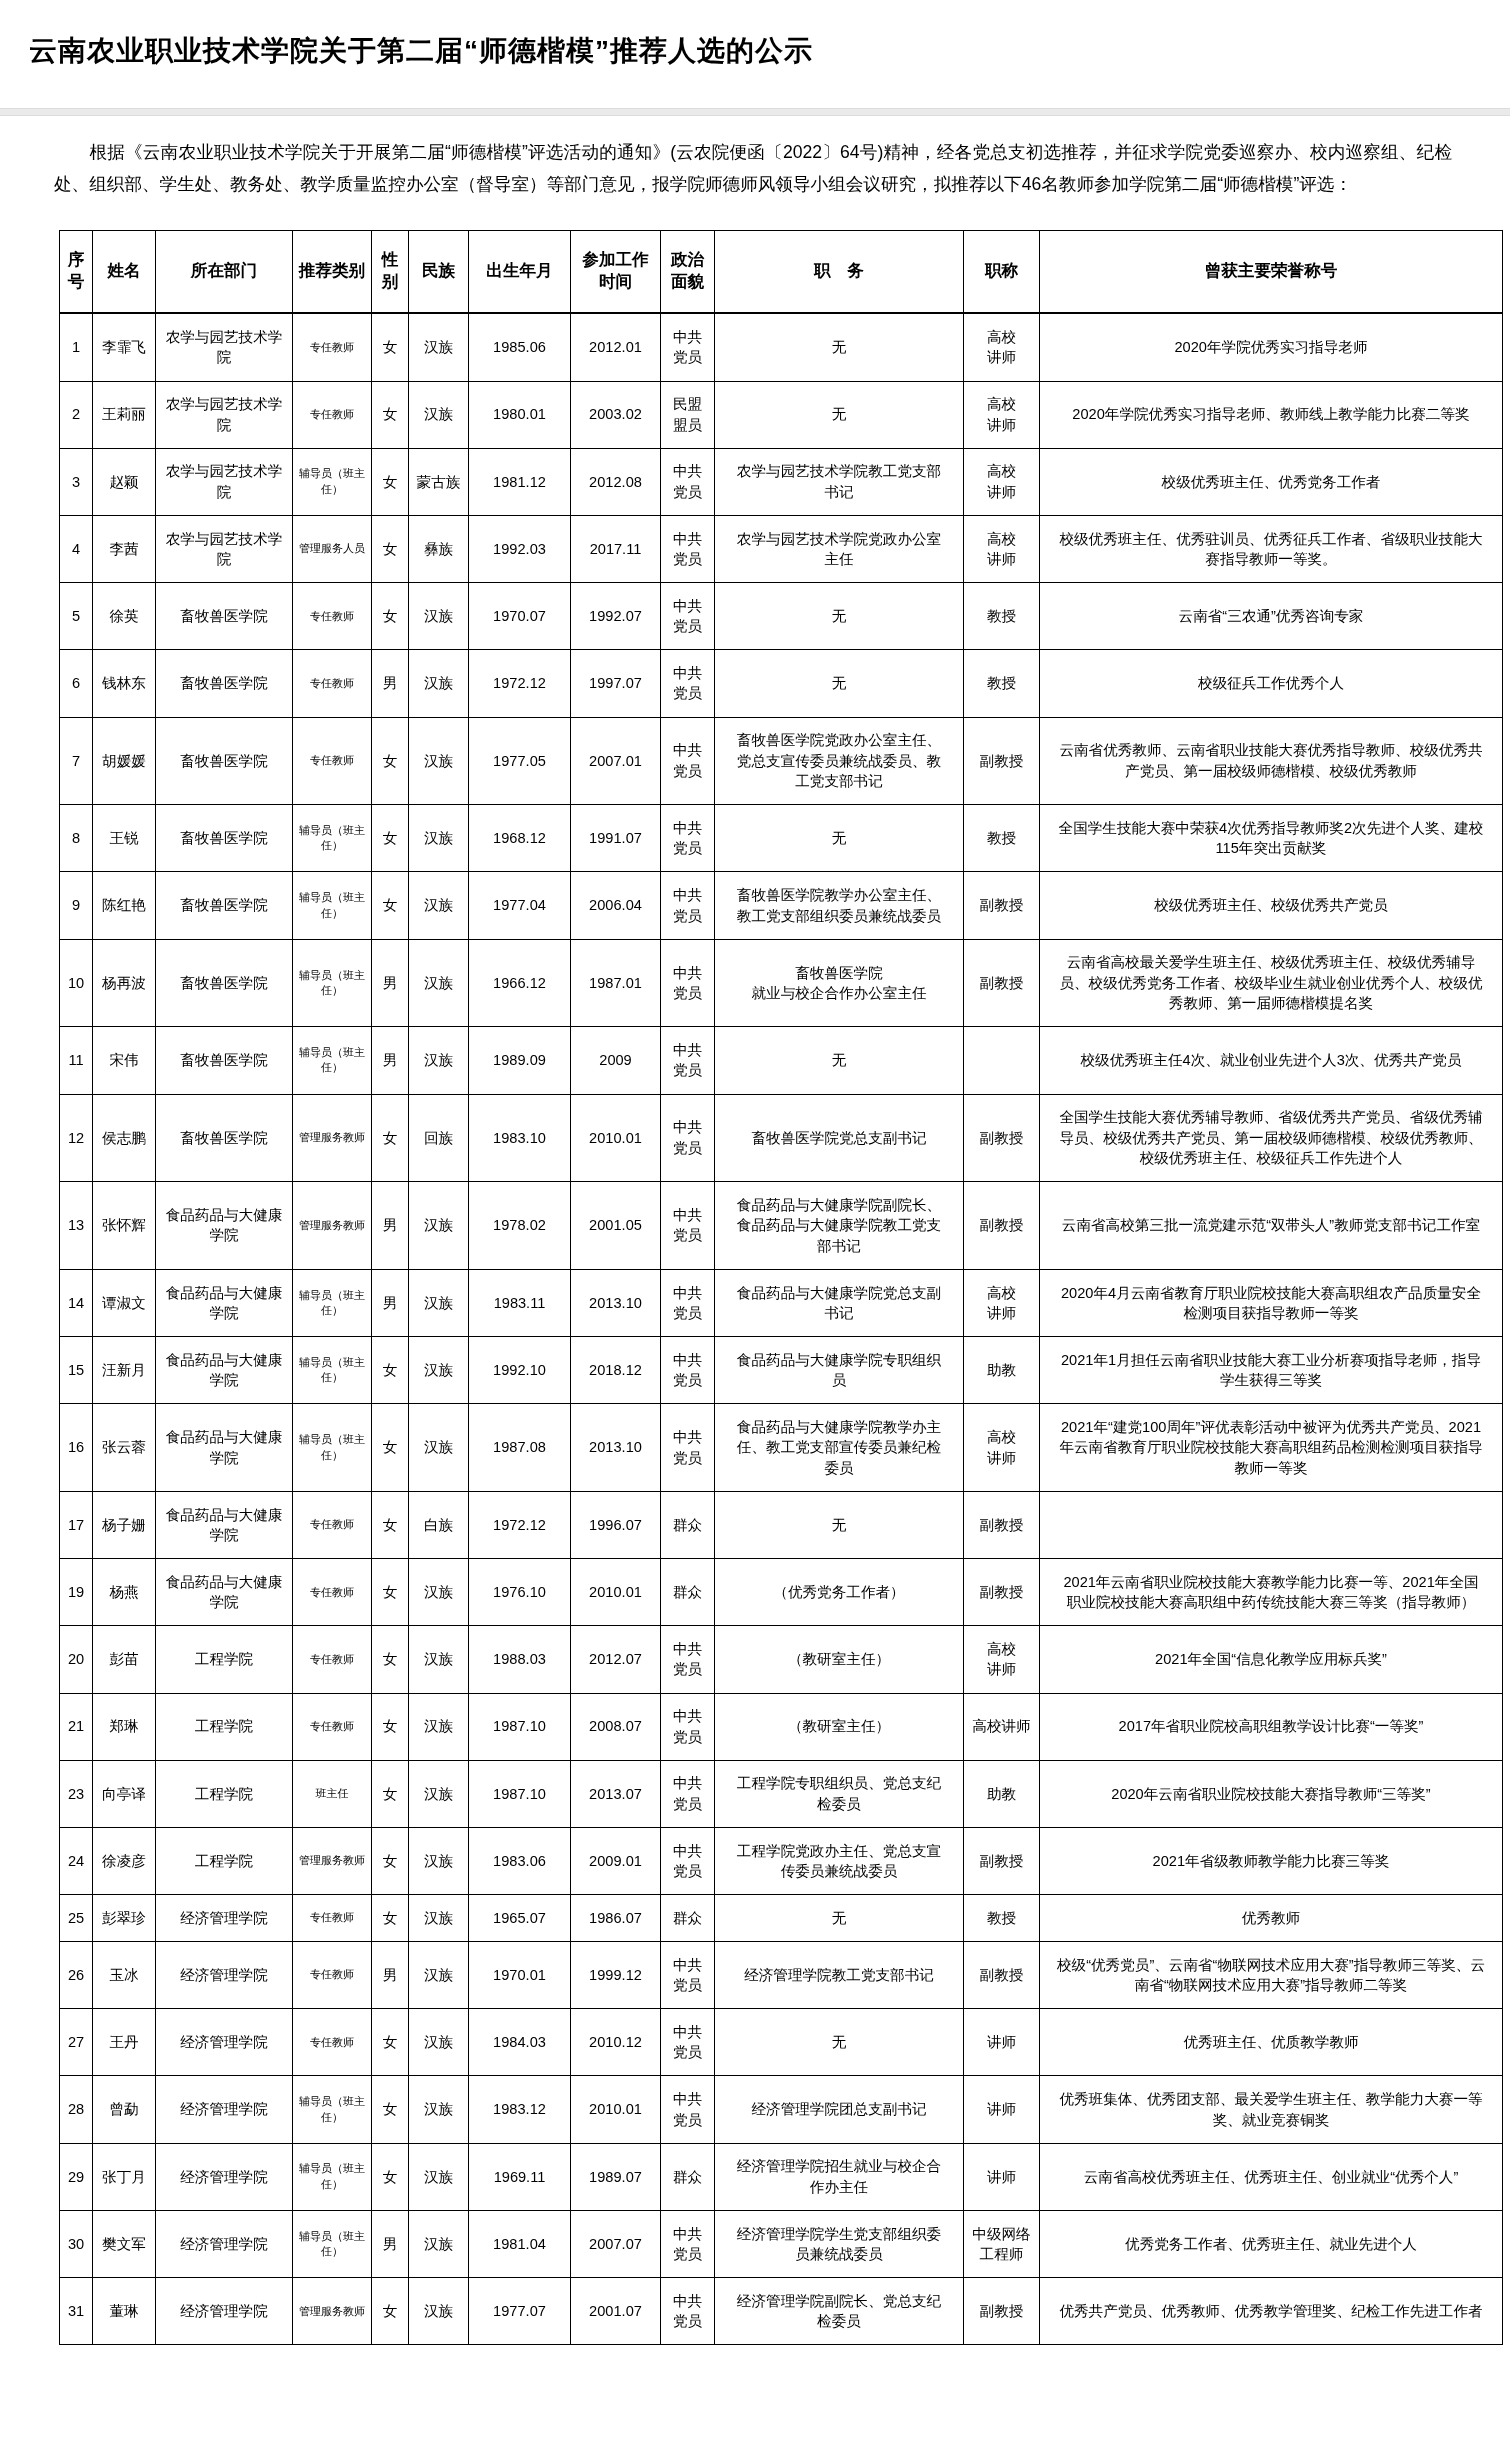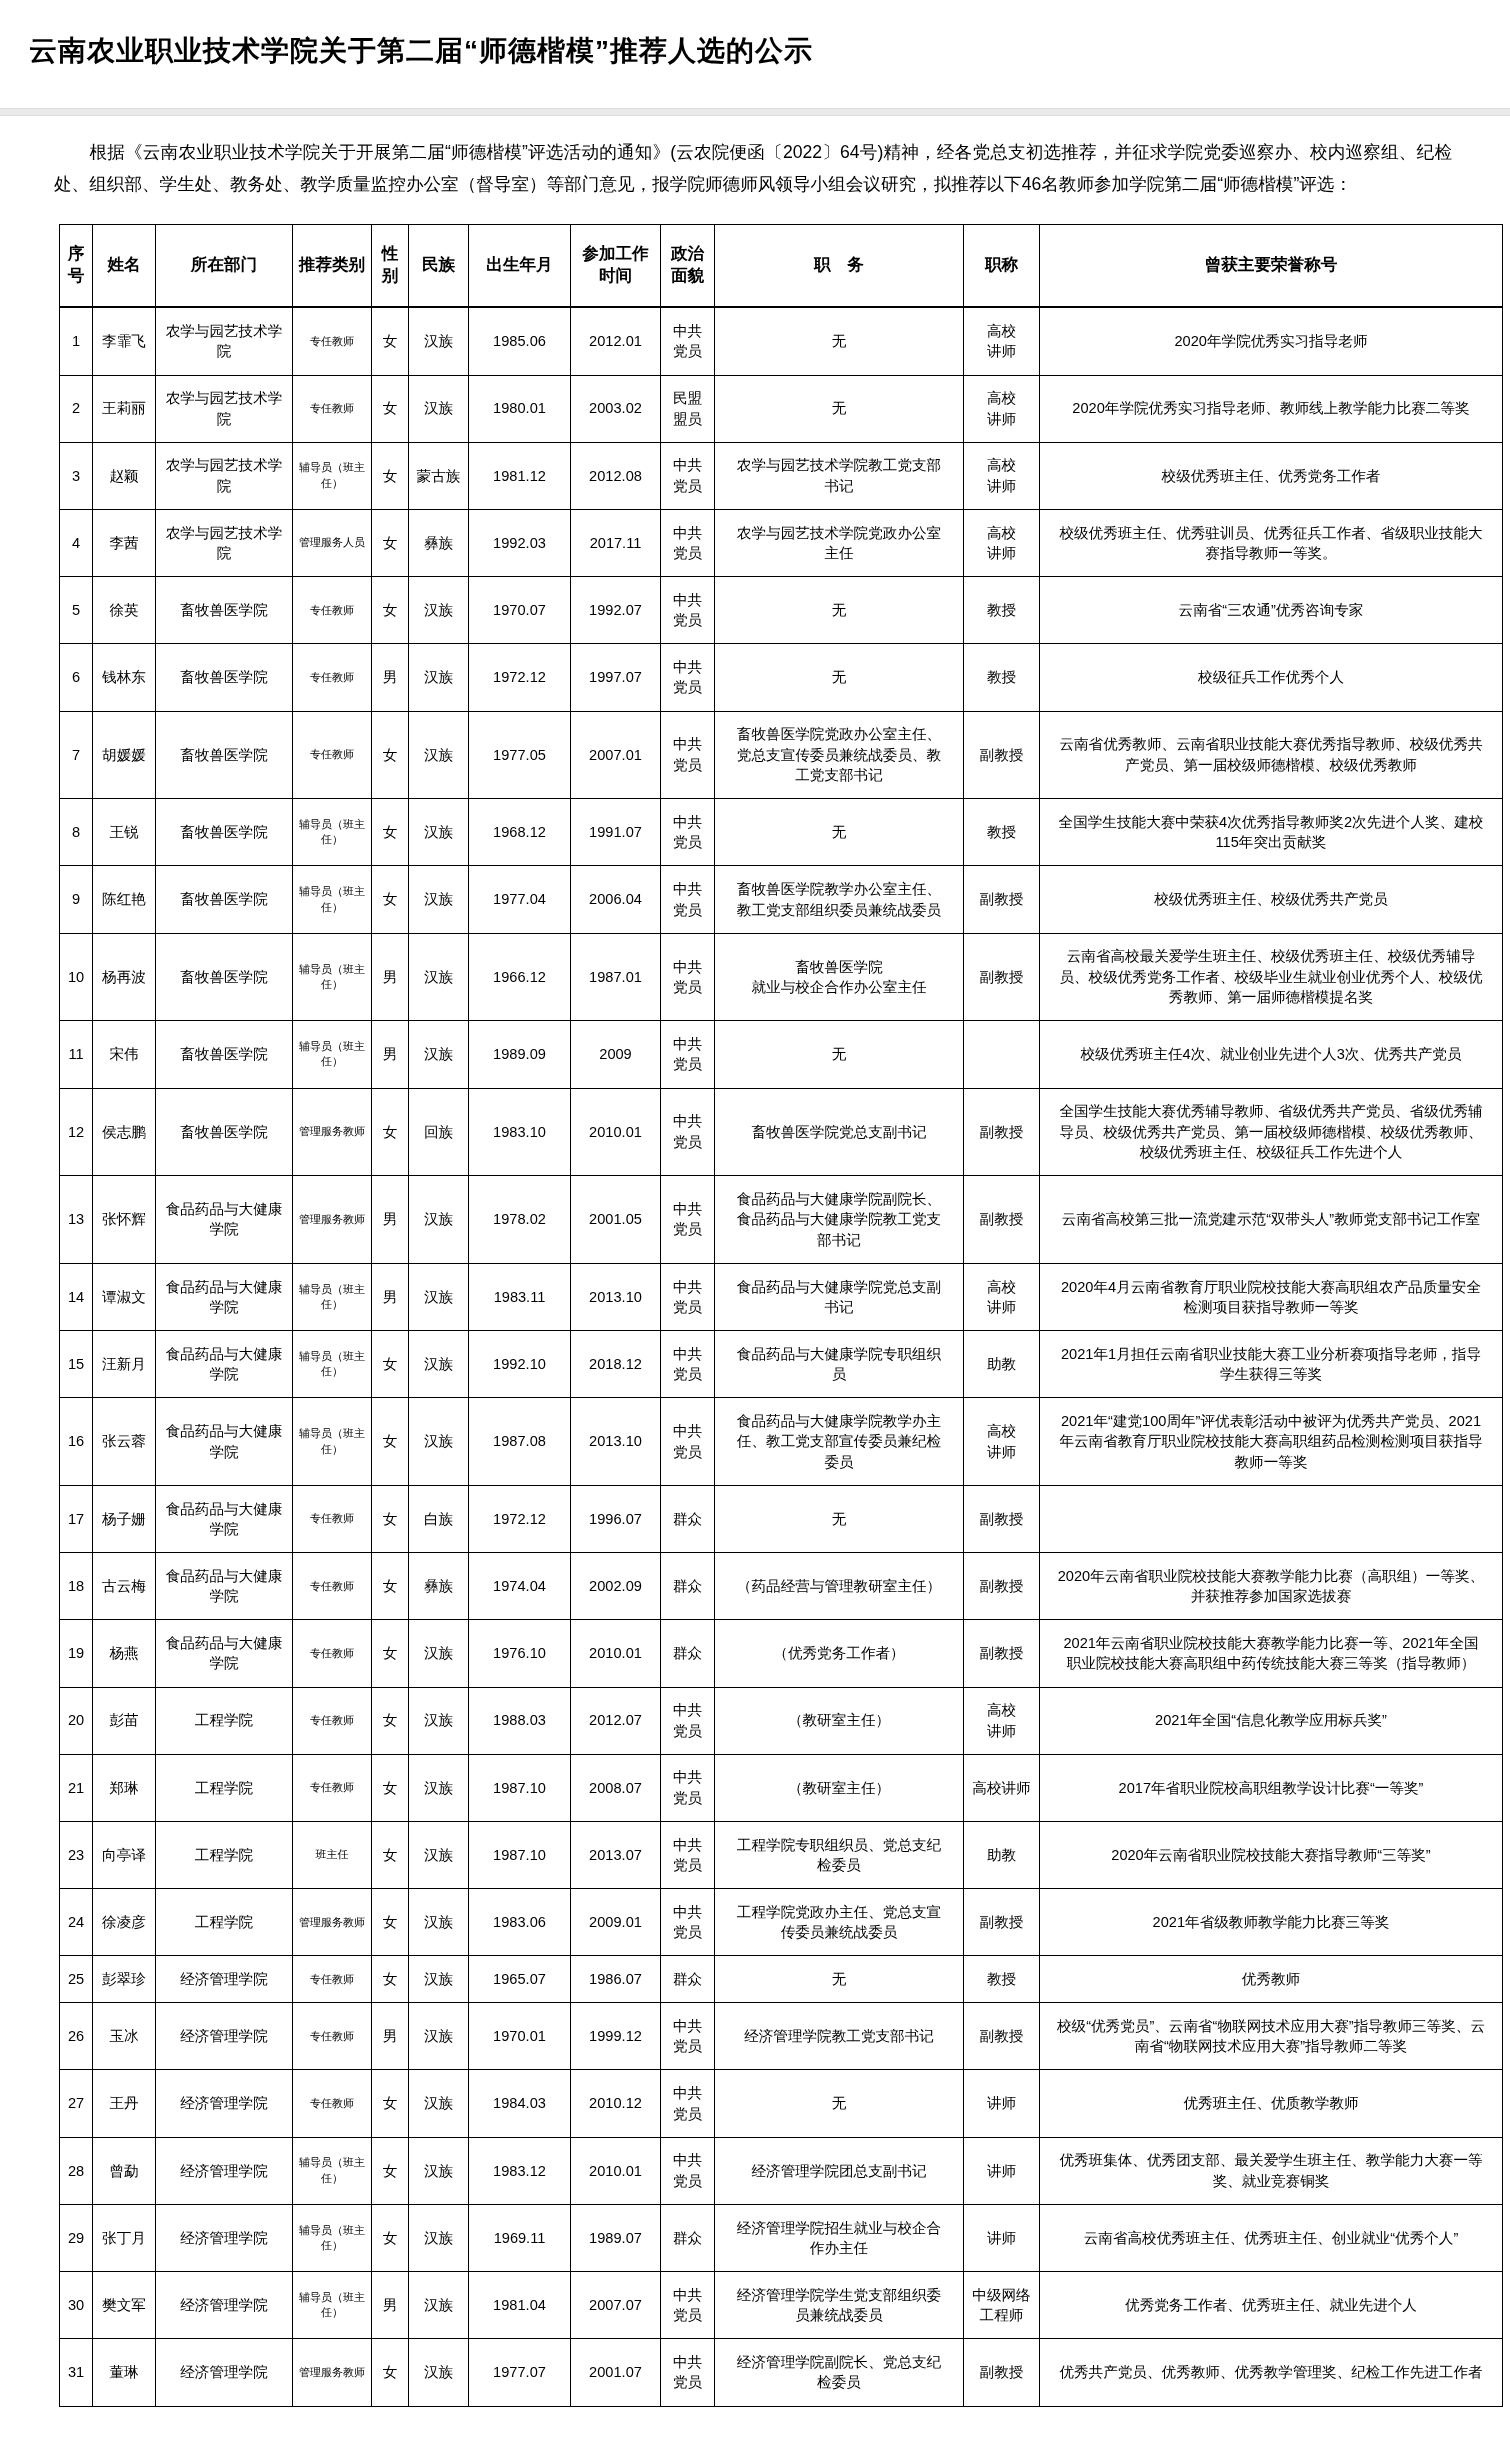--- a/index.html
+++ b/index.html
@@ -9,21 +9,21 @@
   }
   .title {
     text-align:left; font-size:28px; font-weight:bold;
     padding:32px 29px 29px 29px; letter-spacing:1px;
   }
   .sheet-band {
     height:5.9px; background:#eaeaea; border-top:1px solid #dcdcdc;
     border-bottom:1px solid #dcdcdc; margin:8.8px 0 21.5px 0;
   }
   .intro {
-    margin:0 59px 23px 54px; font-size:17.6px; line-height:1.8;
+    margin:0 59px 29px 54px; font-size:17.6px; line-height:1.8;
     text-align:justify; white-space:pre-line;
   }
   table.main {
     border-collapse:collapse; table-layout:fixed; width:1442px;
     margin-left:59px; background:#fff;
   }
   th,td {
     border:1.5px solid #000; text-align:center; vertical-align:middle;
     white-space:pre-line; overflow-wrap:break-word; word-break:break-word;
   }
@@ -317,34 +317,20 @@
         <td class="c-gender">女</td>
         <td class="c-ethnicity">白族</td>
         <td class="c-birth-date">1972.12</td>
         <td class="c-work-start">1996.07</td>
         <td class="c-political-status">群众</td>
         <td class="c-position">无</td>
         <td class="c-title">副教授</td>
         <td class="c-honors"></td>
       </tr>
       <tr>
-        <td class="c-index">18</td>
-        <td class="c-name">古云梅</td>
-        <td class="c-department">食品药品与大健康学院</td>
-        <td class="c-category">专任教师</td>
-        <td class="c-gender">女</td>
-        <td class="c-ethnicity">彝族</td>
-        <td class="c-birth-date">1974.04</td>
-        <td class="c-work-start">2002.09</td>
-        <td class="c-political-status">群众</td>
-        <td class="c-position">（药品经营与管理教研室主任）</td>
-        <td class="c-title">副教授</td>
-        <td class="c-honors">2020年云南省职业院校技能大赛教学能力比赛（高职组）一等奖、并获推荐参加国家选拔赛</td>
-      </tr>
-      <tr>
         <td class="c-index">19</td>
         <td class="c-name">杨燕</td>
         <td class="c-department">食品药品与大健康学院</td>
         <td class="c-category">专任教师</td>
         <td class="c-gender">女</td>
         <td class="c-ethnicity">汉族</td>
         <td class="c-birth-date">1976.10</td>
         <td class="c-work-start">2010.01</td>
         <td class="c-political-status">群众</td>
         <td class="c-position">（优秀党务工作者）</td>

